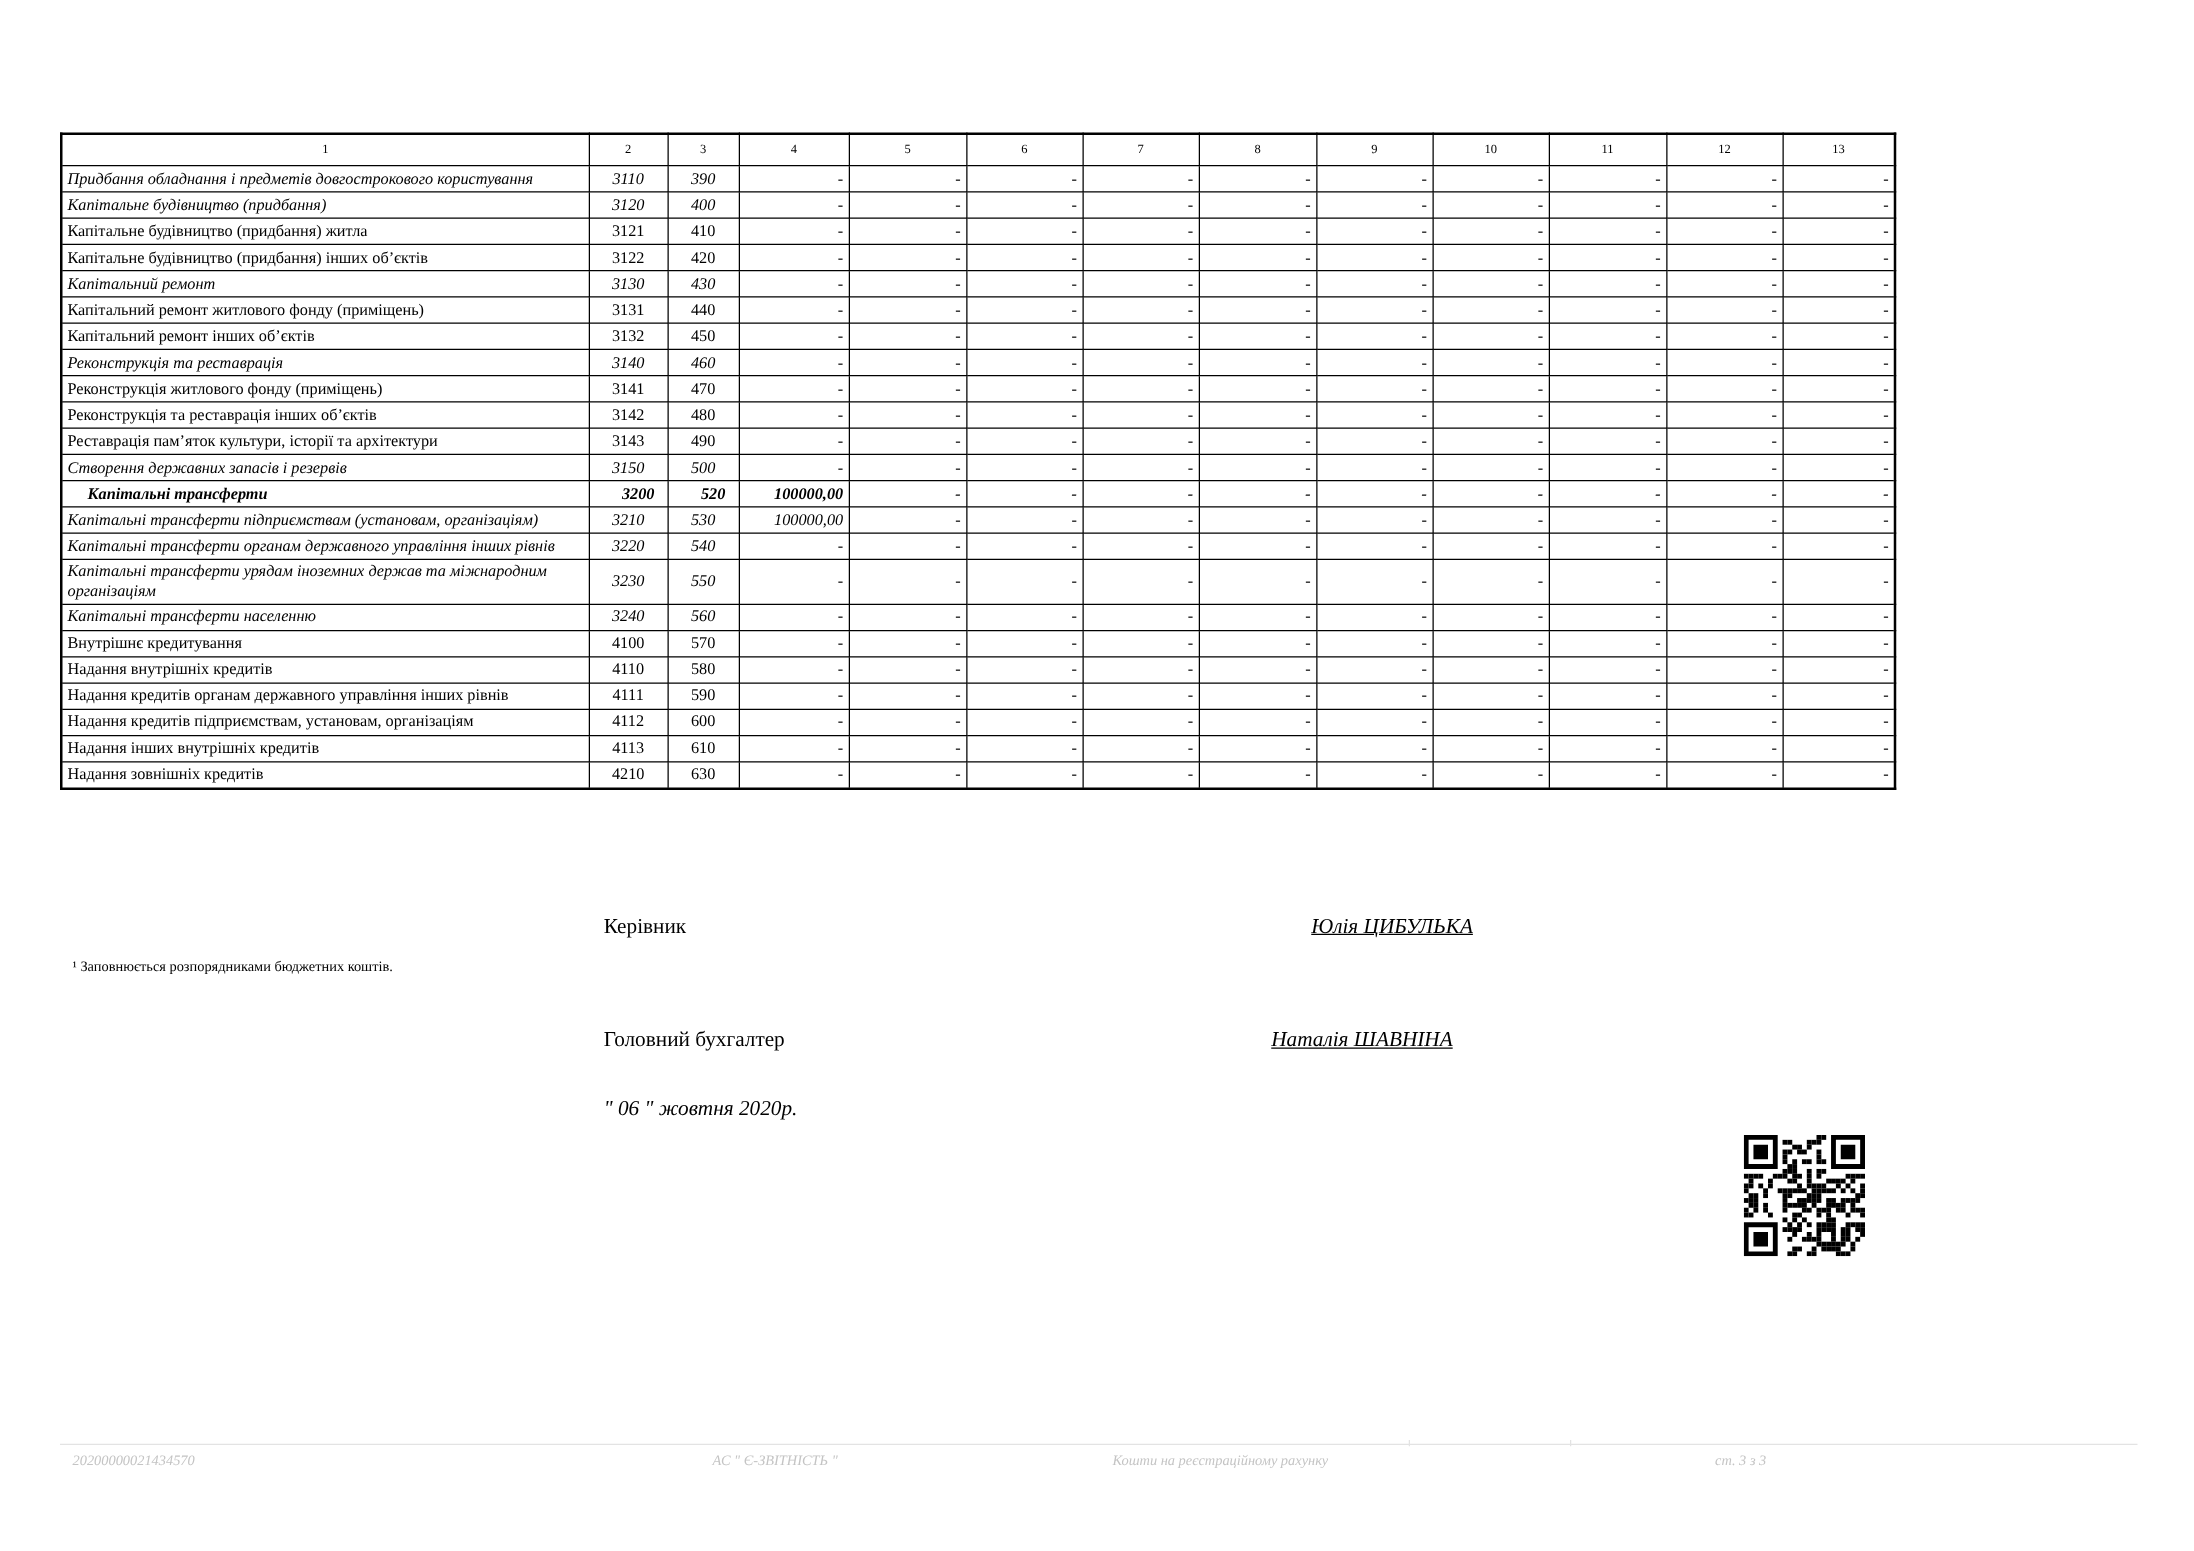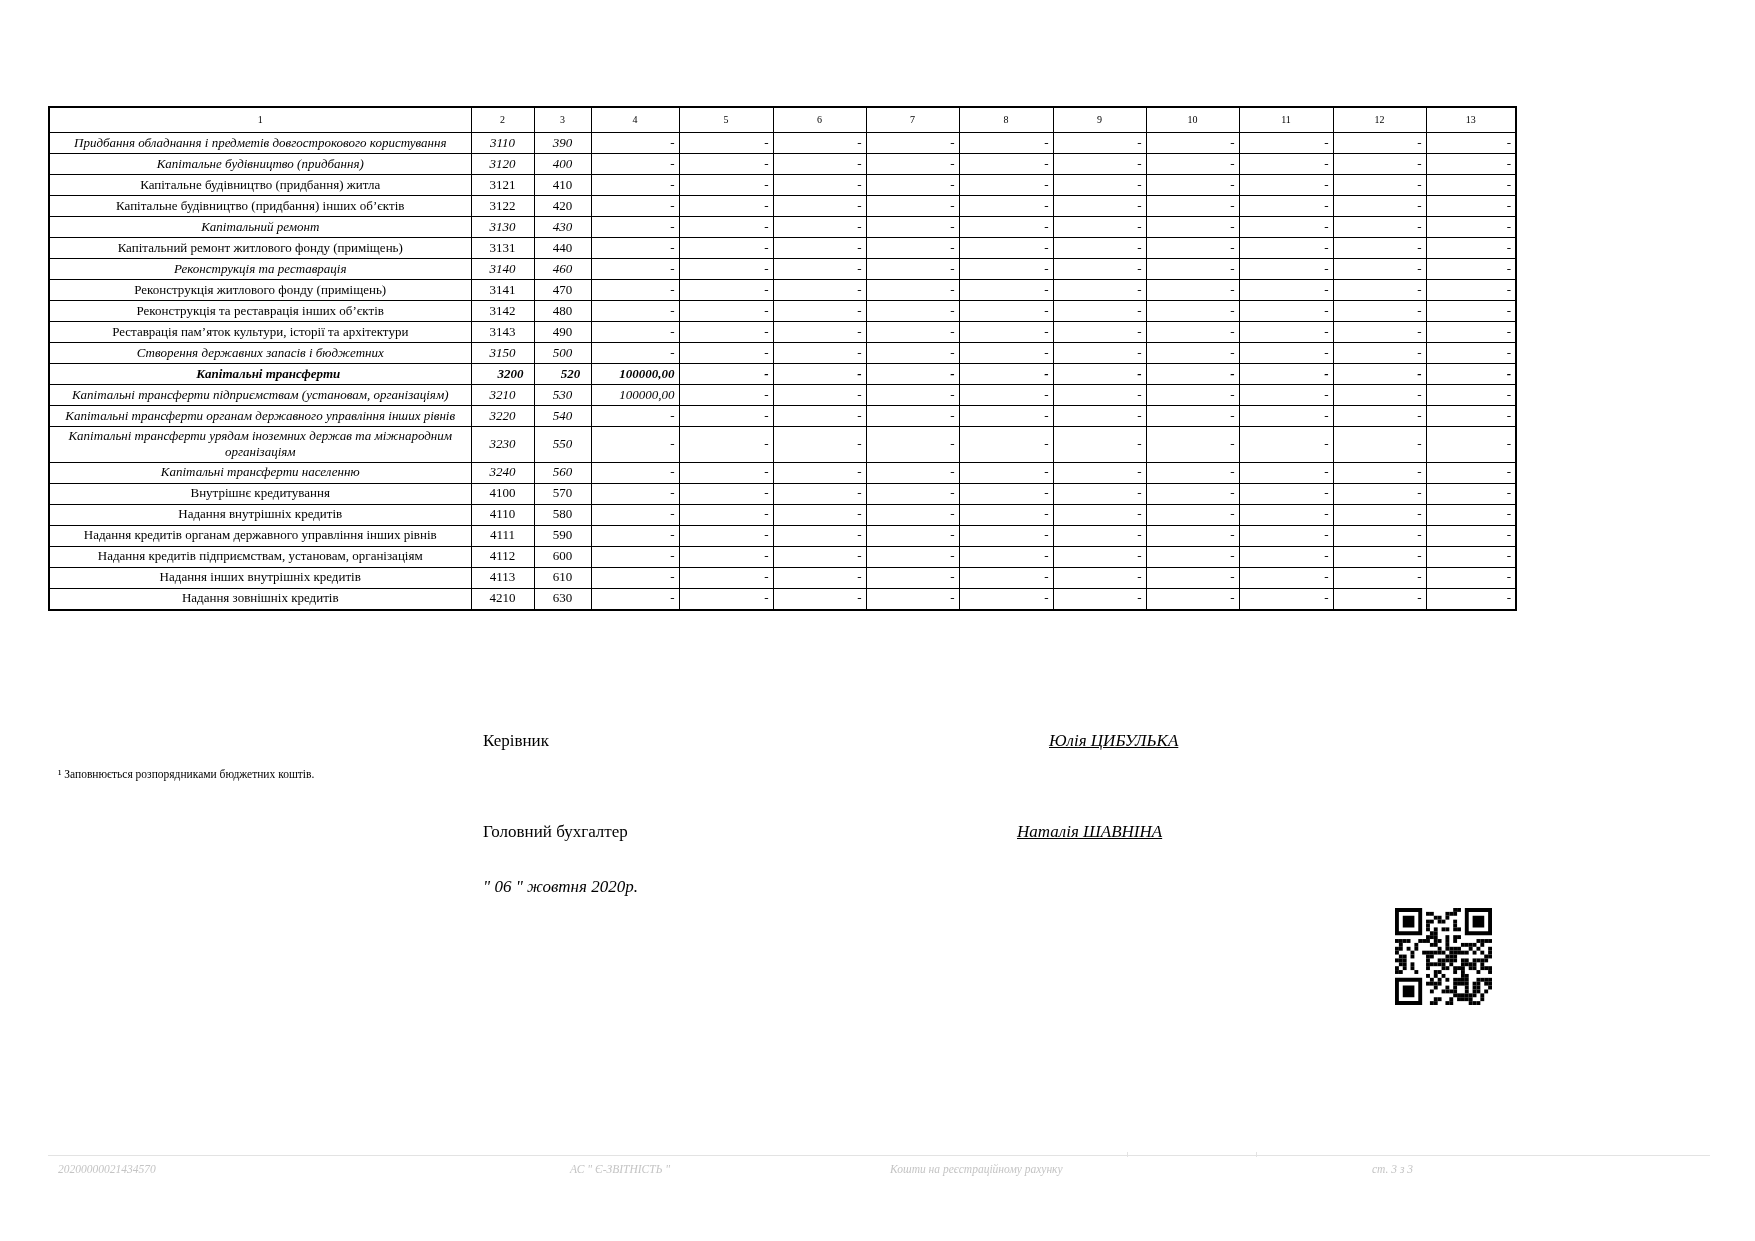--- a/index.html
+++ b/index.html
@@ -27,21 +27,21 @@
     vertical-align:middle;
     overflow:hidden;
   }
   table.budget{border:2px solid #000;}
   tr.hdr th{
     font-size:10px;
     text-align:center;
     height:22px;
     font-weight:normal;
   }
-  td.c-name{text-align:center;height:18px;}
+  td.c-name{text-align:left;height:18px;}
   td.c-code,td.c-line{text-align:center;}
   td.c-val{text-align:right;}
   tr.italic td{font-style:italic;}
   tr.bold-italic td{font-style:italic;font-weight:bold;padding-left:20px;}
   
   .footnote{
     position:absolute;left:58px;top:768px;
     font-size:11.5px;
   }
   
@@ -192,20 +192,35 @@
             <td class="c-val">-</td>
             <td class="c-val">-</td>
             <td class="c-val">-</td>
             <td class="c-val">-</td>
             <td class="c-val">-</td>
             <td class="c-val">-</td>
             <td class="c-val">-</td>
             <td class="c-val">-</td>
             <td class="c-val">-</td>
           </tr>
+          <tr class="row normal">
+            <td class="c-name">Капітальний ремонт інших об’єктів</td>
+            <td class="c-code">3132</td>
+            <td class="c-line">450</td>
+            <td class="c-val">-</td>
+            <td class="c-val">-</td>
+            <td class="c-val">-</td>
+            <td class="c-val">-</td>
+            <td class="c-val">-</td>
+            <td class="c-val">-</td>
+            <td class="c-val">-</td>
+            <td class="c-val">-</td>
+            <td class="c-val">-</td>
+            <td class="c-val">-</td>
+          </tr>
           <tr class="row italic">
             <td class="c-name">Реконструкція  та  реставрація</td>
             <td class="c-code">3140</td>
             <td class="c-line">460</td>
             <td class="c-val">-</td>
             <td class="c-val">-</td>
             <td class="c-val">-</td>
             <td class="c-val">-</td>
             <td class="c-val">-</td>
             <td class="c-val">-</td>
@@ -253,21 +268,21 @@
             <td class="c-val">-</td>
             <td class="c-val">-</td>
             <td class="c-val">-</td>
             <td class="c-val">-</td>
             <td class="c-val">-</td>
             <td class="c-val">-</td>
             <td class="c-val">-</td>
             <td class="c-val">-</td>
           </tr>
           <tr class="row italic">
-            <td class="c-name">Створення державних запасів і бюджетних</td>
+            <td class="c-name">Створення державних запасів і резервів</td>
             <td class="c-code">3150</td>
             <td class="c-line">500</td>
             <td class="c-val">-</td>
             <td class="c-val">-</td>
             <td class="c-val">-</td>
             <td class="c-val">-</td>
             <td class="c-val">-</td>
             <td class="c-val">-</td>
             <td class="c-val">-</td>
             <td class="c-val">-</td>

